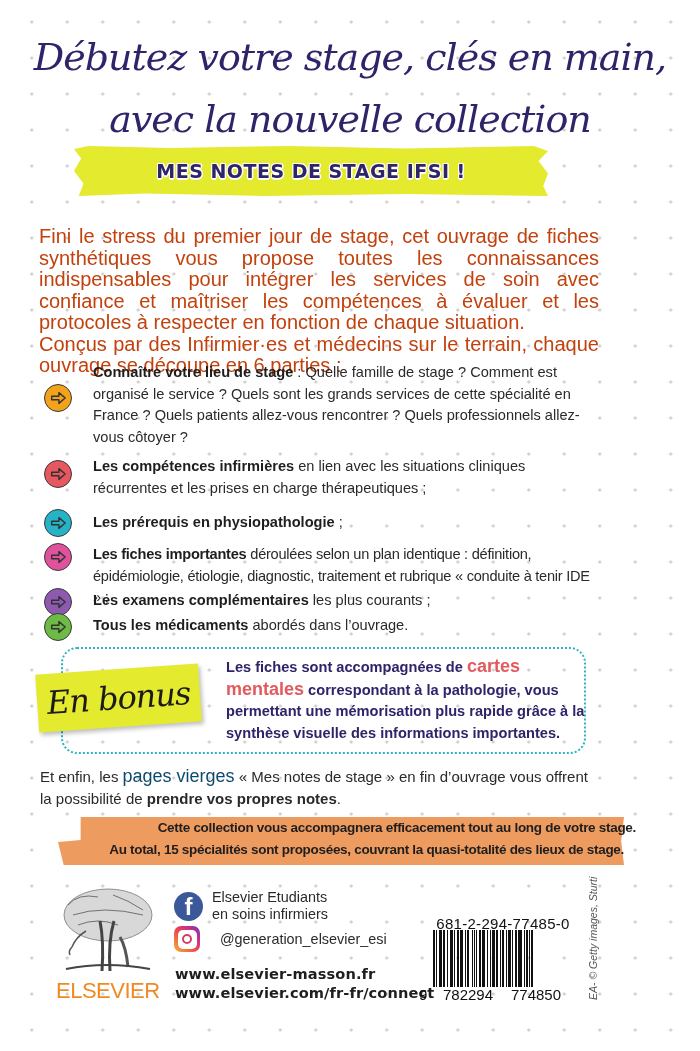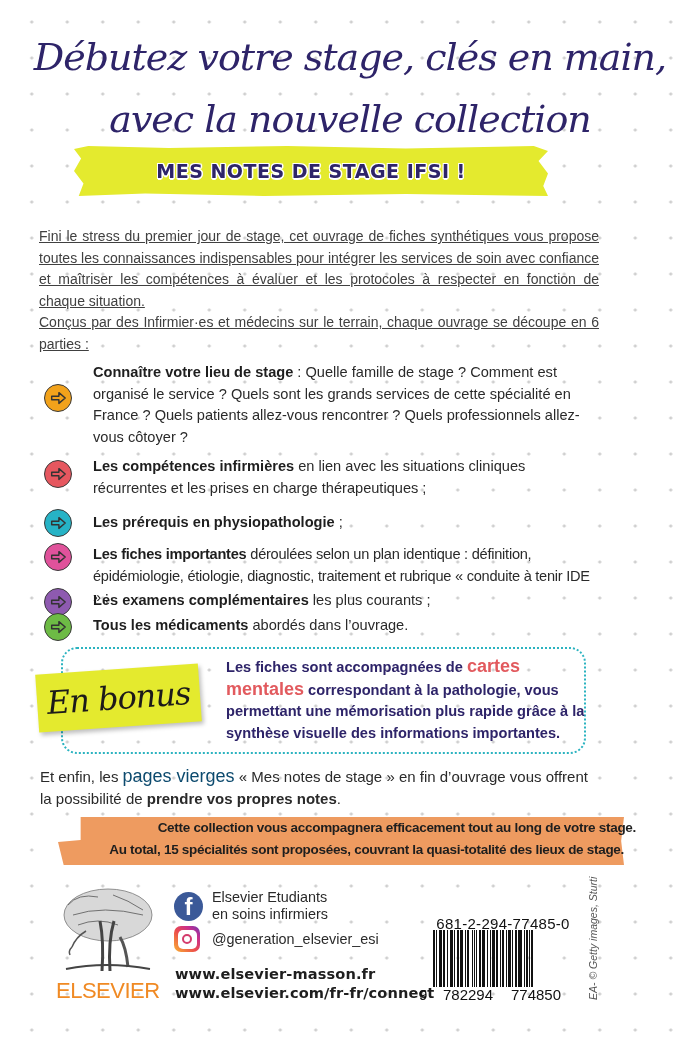--- a/index.html
+++ b/index.html
@@ -29,21 +29,21 @@
   }
   .banner-text {
     position:absolute; left:74px; top:146px; width:474px; height:50px;
     display:flex; align-items:center; justify-content:center;
     font-family:"DejaVu Sans", sans-serif; font-weight:bold;
     font-size:19px; color:#2e2469; letter-spacing:0.5px;
     text-shadow: 1px 1px 0 #fff, -1px -1px 0 #fff, 1px -1px 0 #fff, -1px 1px 0 #fff, 0 1.5px 0 #fff, 1.5px 0 0 #fff;
   }
   .intro {
     position:absolute; left:39px; top:226px; width:560px;
-    font-size:14px; line-height:21.5px; color:#404040; text-align:justify;text-decoration:underline;
+    font-size:20px; line-height:21.5px; color:#c2410c; text-align:justify;
   }
   .intro p { margin:0; }
   .parts { position:absolute; left:44px; top:362px; width:560px; }
   .part {
     position:absolute; left:0; width:560px;
     font-size:14.6px; line-height:21.5px; color:#2a2a2a;
   }
   .part .txt { position:absolute; left:49px; width:508px; }
   .part b { color:#1e1e1e; }
   .arrow-badge {
@@ -239,21 +239,21 @@
     <div>Elsevier Etudiants</div>
     <div>en soins infirmiers</div>
   </div>
 </div>
 <div class="social-row" style="top:926px;">
   <div class="ig-icon">
     <div class="inner">
         <div class="lens"></div>
       </div>
   </div>
-  <div class="social-text" style="margin-left:12px;">@generation_elsevier_esi</div>
+  <div class="social-text" style="margin-left:20px;">@generation_elsevier_esi</div>
 </div>
 
 <div class="url" style="top:965px;">www.elsevier-masson.fr</div>
 <div class="url" style="top:984px;">www.elsevier.com/fr-fr/connect</div>
 
 <div class="isbn">681-2-294-77485-0</div>
 <div class="barcode">
   <span style="width:2px"></span>
     <span class="gap" style="width:1px"></span>
     <span style="width:1px"></span>

